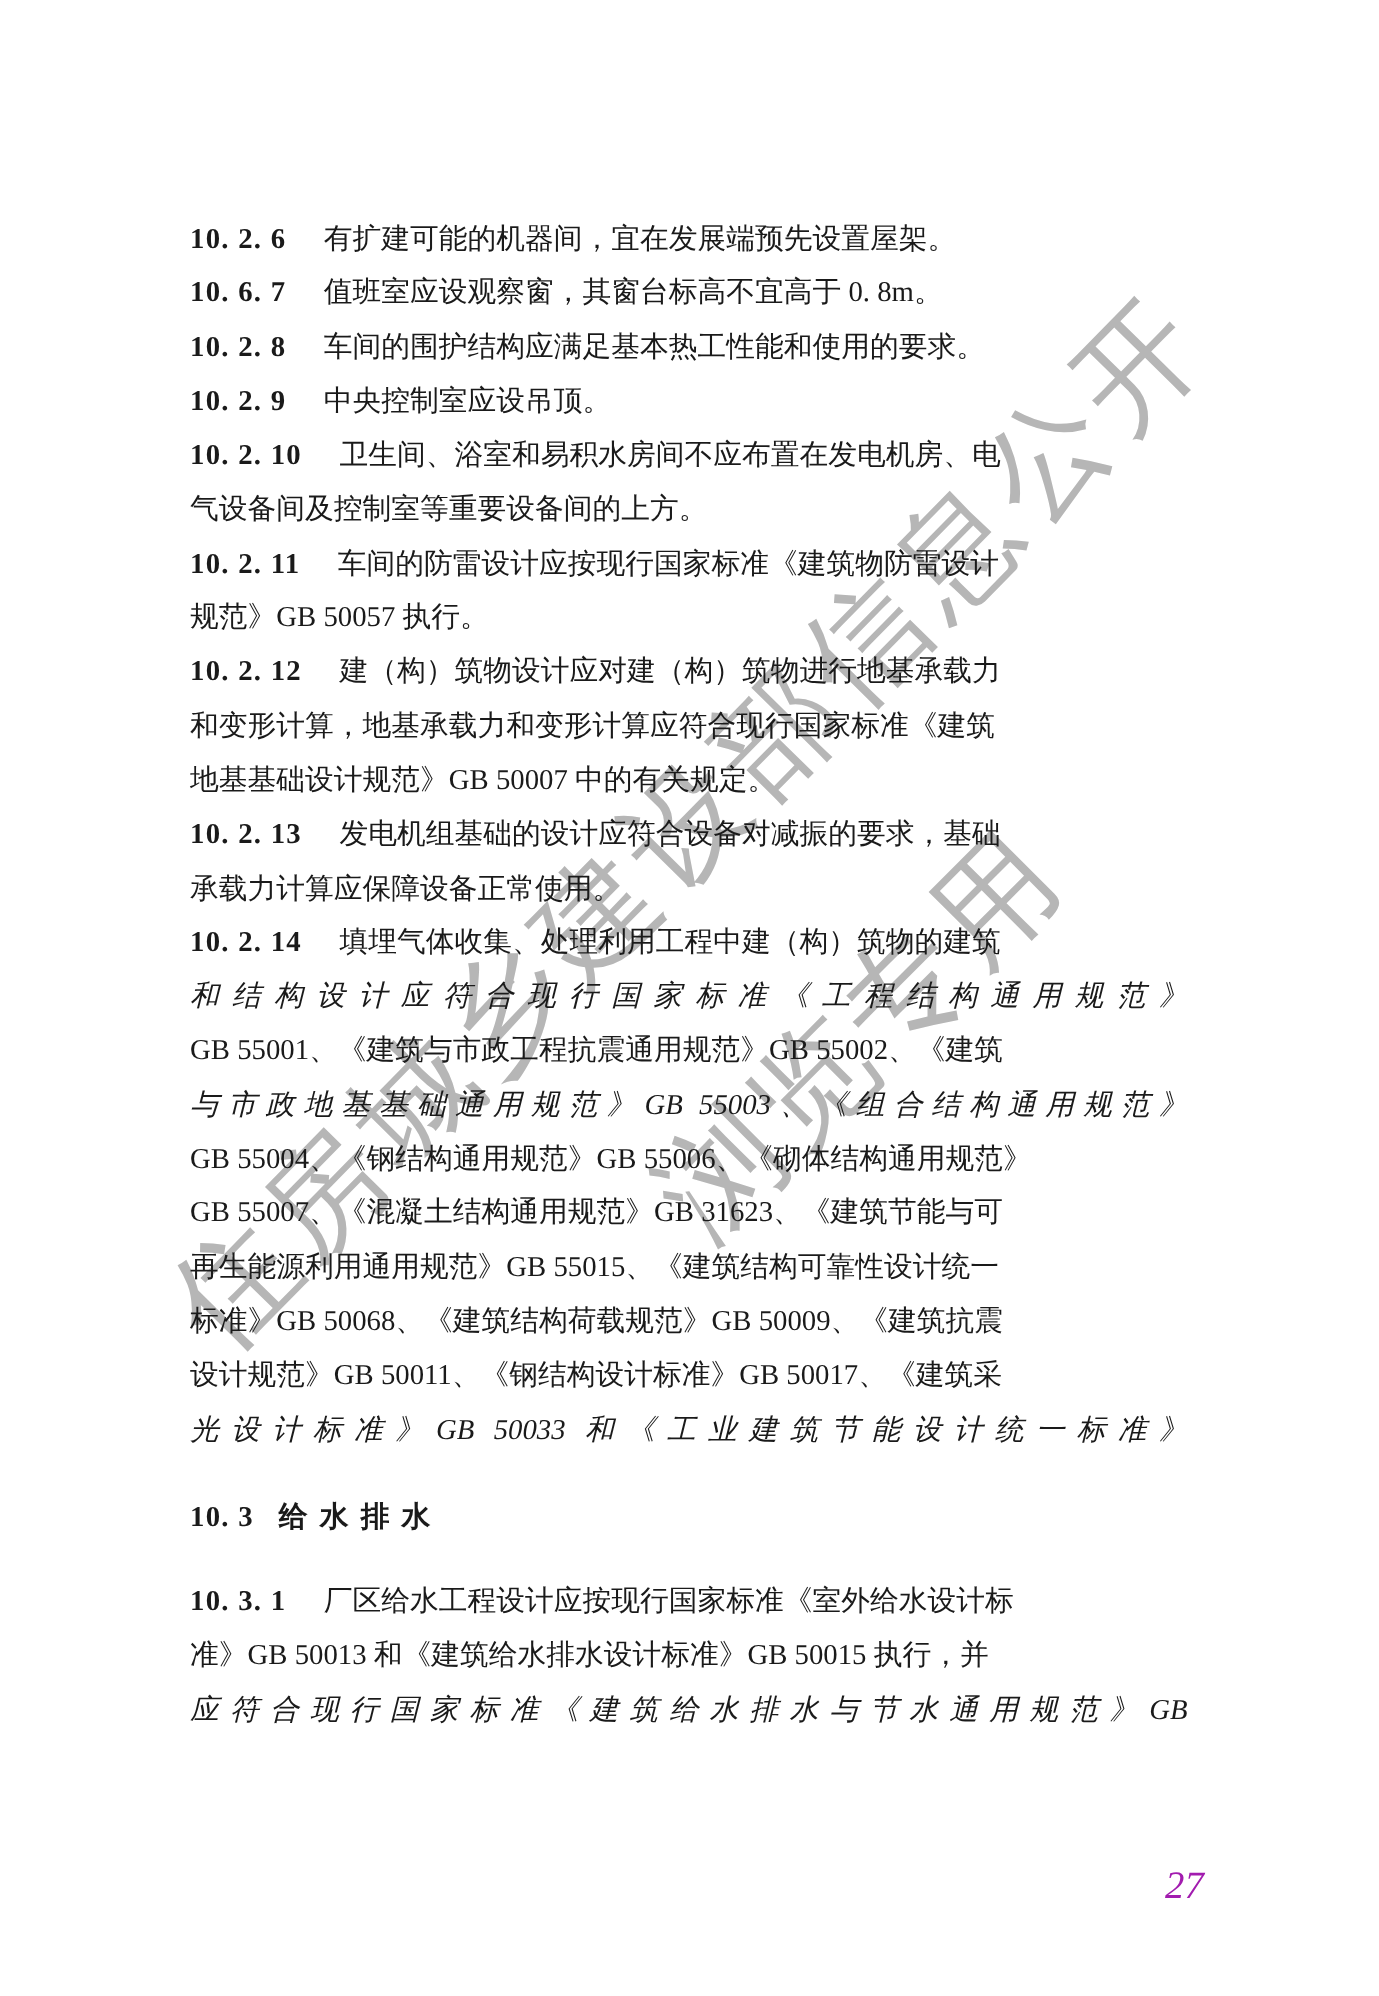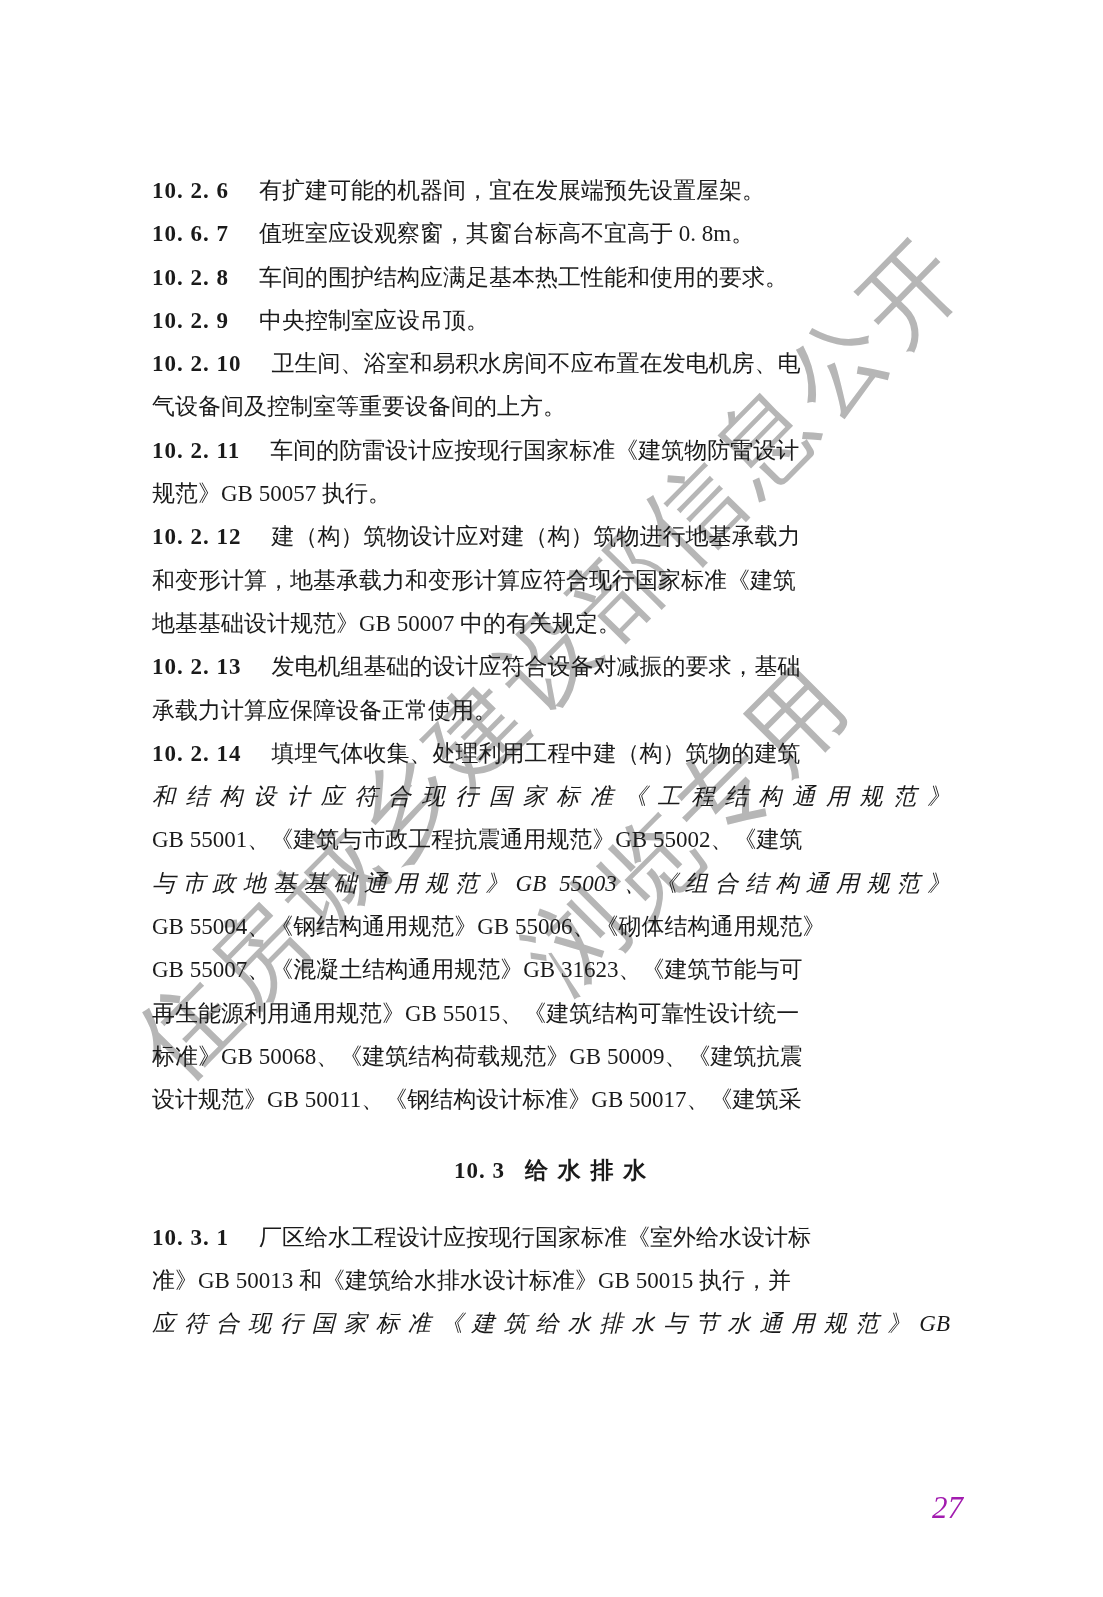--- a/index.html
+++ b/index.html
@@ -52,21 +52,21 @@
     margin-right: 30px;
   }
   .line.stretch {
     white-space: normal;
     text-align: justify;
     text-align-last: justify;
     font-style: italic;
   }
   .line.heading {
     font-weight: bold;
-    text-align: center;
+    text-align: left;
     white-space: normal;
     margin-top: 27px;
     margin-bottom: 24px;
     letter-spacing: 2px;
   }
   .line.heading .num {
     margin-right: 20px;
     letter-spacing: 1px;
   }
   .pagenum {
@@ -102,20 +102,21 @@
       <div class="line"><span class="txt">承载力计算应保障设备正常使用。</span></div>
       <div class="line"><span class="num">10. 2. 14</span><span class="txt">填埋气体收集、处理利用工程中建（构）筑物的建筑</span></div>
       <div class="line stretch"><span class="txt">和结构设计应符合现行国家标准《工程结构通用规范》</span></div>
       <div class="line"><span class="txt">GB 55001、《建筑与市政工程抗震通用规范》GB 55002、《建筑</span></div>
       <div class="line stretch"><span class="txt">与市政地基基础通用规范》GB 55003、《组合结构通用规范》</span></div>
       <div class="line"><span class="txt">GB 55004、《钢结构通用规范》GB 55006、《砌体结构通用规范》</span></div>
       <div class="line"><span class="txt">GB 55007、《混凝土结构通用规范》GB 31623、《建筑节能与可</span></div>
       <div class="line"><span class="txt">再生能源利用通用规范》GB 55015、《建筑结构可靠性设计统一</span></div>
       <div class="line"><span class="txt">标准》GB 50068、《建筑结构荷载规范》GB 50009、《建筑抗震</span></div>
       <div class="line"><span class="txt">设计规范》GB 50011、《钢结构设计标准》GB 50017、《建筑采</span></div>
+      <div class="line stretch"><span class="txt">光设计标准》GB 50033 和《工业建筑节能设计统一标准》</span></div>
       <div class="line heading"><span class="num">10. 3</span><span class="txt">给 水 排 水</span></div>
       <div class="line"><span class="num">10. 3. 1</span><span class="txt">厂区给水工程设计应按现行国家标准《室外给水设计标</span></div>
       <div class="line"><span class="txt">准》GB 50013 和《建筑给水排水设计标准》GB 50015 执行，并</span></div>
       <div class="line stretch"><span class="txt">应符合现行国家标准《建筑给水排水与节水通用规范》GB</span></div>
     </div>
 
   <div class="pagenum">27</div>
 </div>
 
 </body></html>

